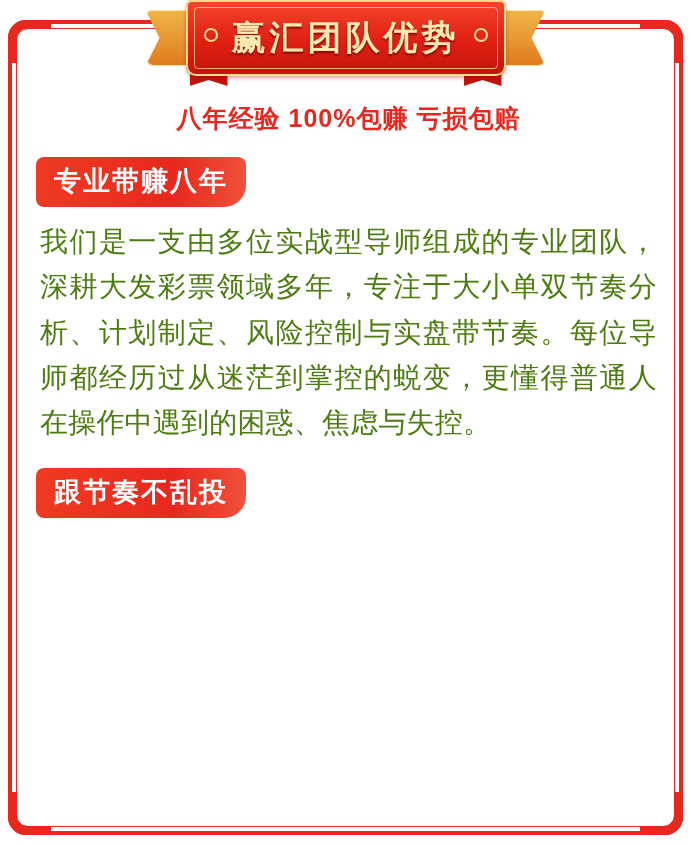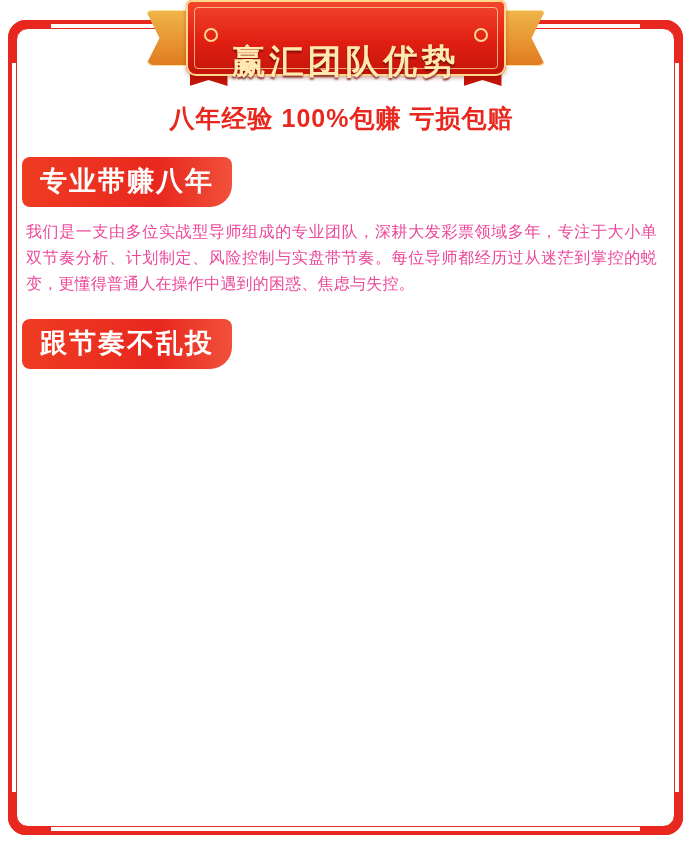--- a/index.html
+++ b/index.html
@@ -113,37 +113,36 @@
     width: 320px;
     height: 76px;
     display: flex;
     align-items: center;
     justify-content: center;
     color: #ffe9b0;
     font-size: 34px;
     font-weight: bold;
     letter-spacing: 4px;
     text-shadow: 0 2px 2px rgba(110,8,0,0.8);
-    margin-top: 24px;
   }
   .plaque-coin {
     position: absolute;
     top: 28px;
     width: 10px;
     height: 10px;
     border: 2px solid #ffd98a;
     border-radius: 50%;
   }
   .plaque-coin.l { left: 18px; }
   .plaque-coin.r { right: 18px; }
 
   
   .content {
     position: absolute;
-    left: 22px;
+    left: 36px;
     right: 30px;
     top: 96px;
   }
   .subtitle {
     text-align: center;
     color: #e8281e;
     font-size: 25px;
     font-weight: bold;
     letter-spacing: 1px;
     margin: 6px 0 22px 0;
@@ -154,22 +153,22 @@
     color: #ffffff;
     font-size: 27px;
     font-weight: bold;
     letter-spacing: 2px;
     padding: 6px 18px 8px 18px;
     border-radius: 8px 8px 22px 8px;
     margin-bottom: 12px;
     text-align: center;
   }
   .paragraph {
-    color: #ec4899;
-    font-size: 16px;
+    color: #4d7c0f;
+    font-size: 28px;
     line-height: 1.62;
     text-align: justify;
     margin: 0 4px 22px 4px;
     letter-spacing: 0.2px;
   }
 </style>
 </head>
 <body>
 
 <div class="poster">

